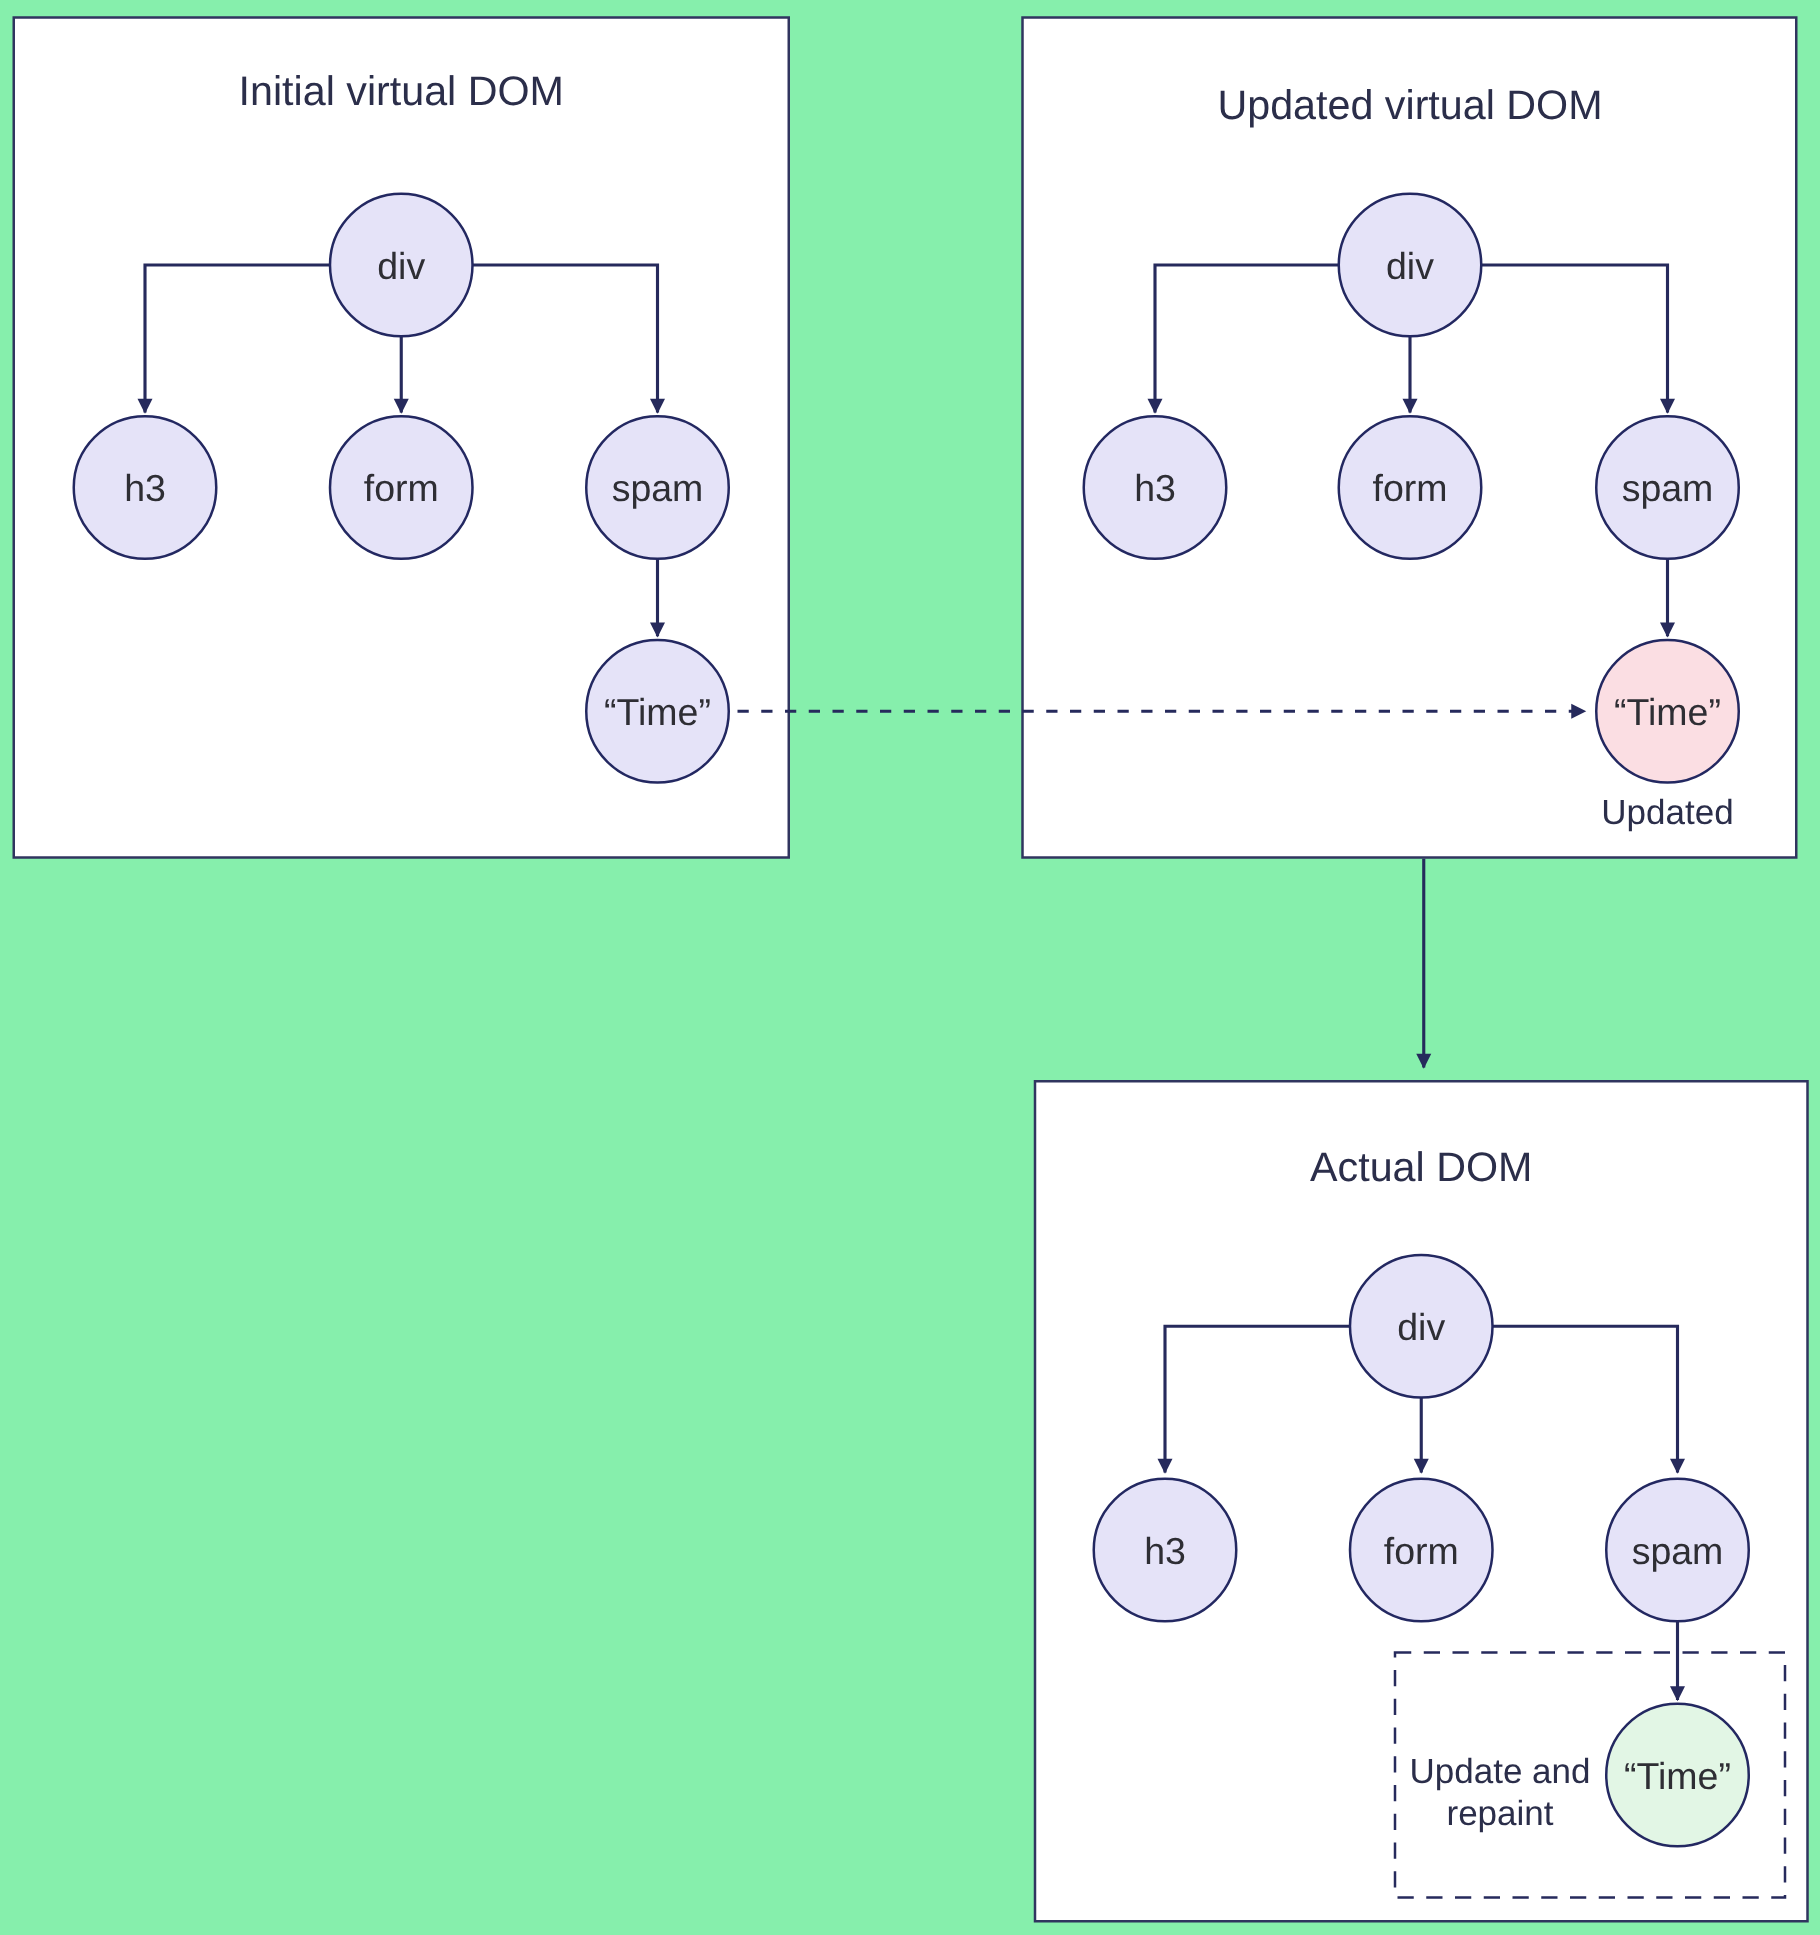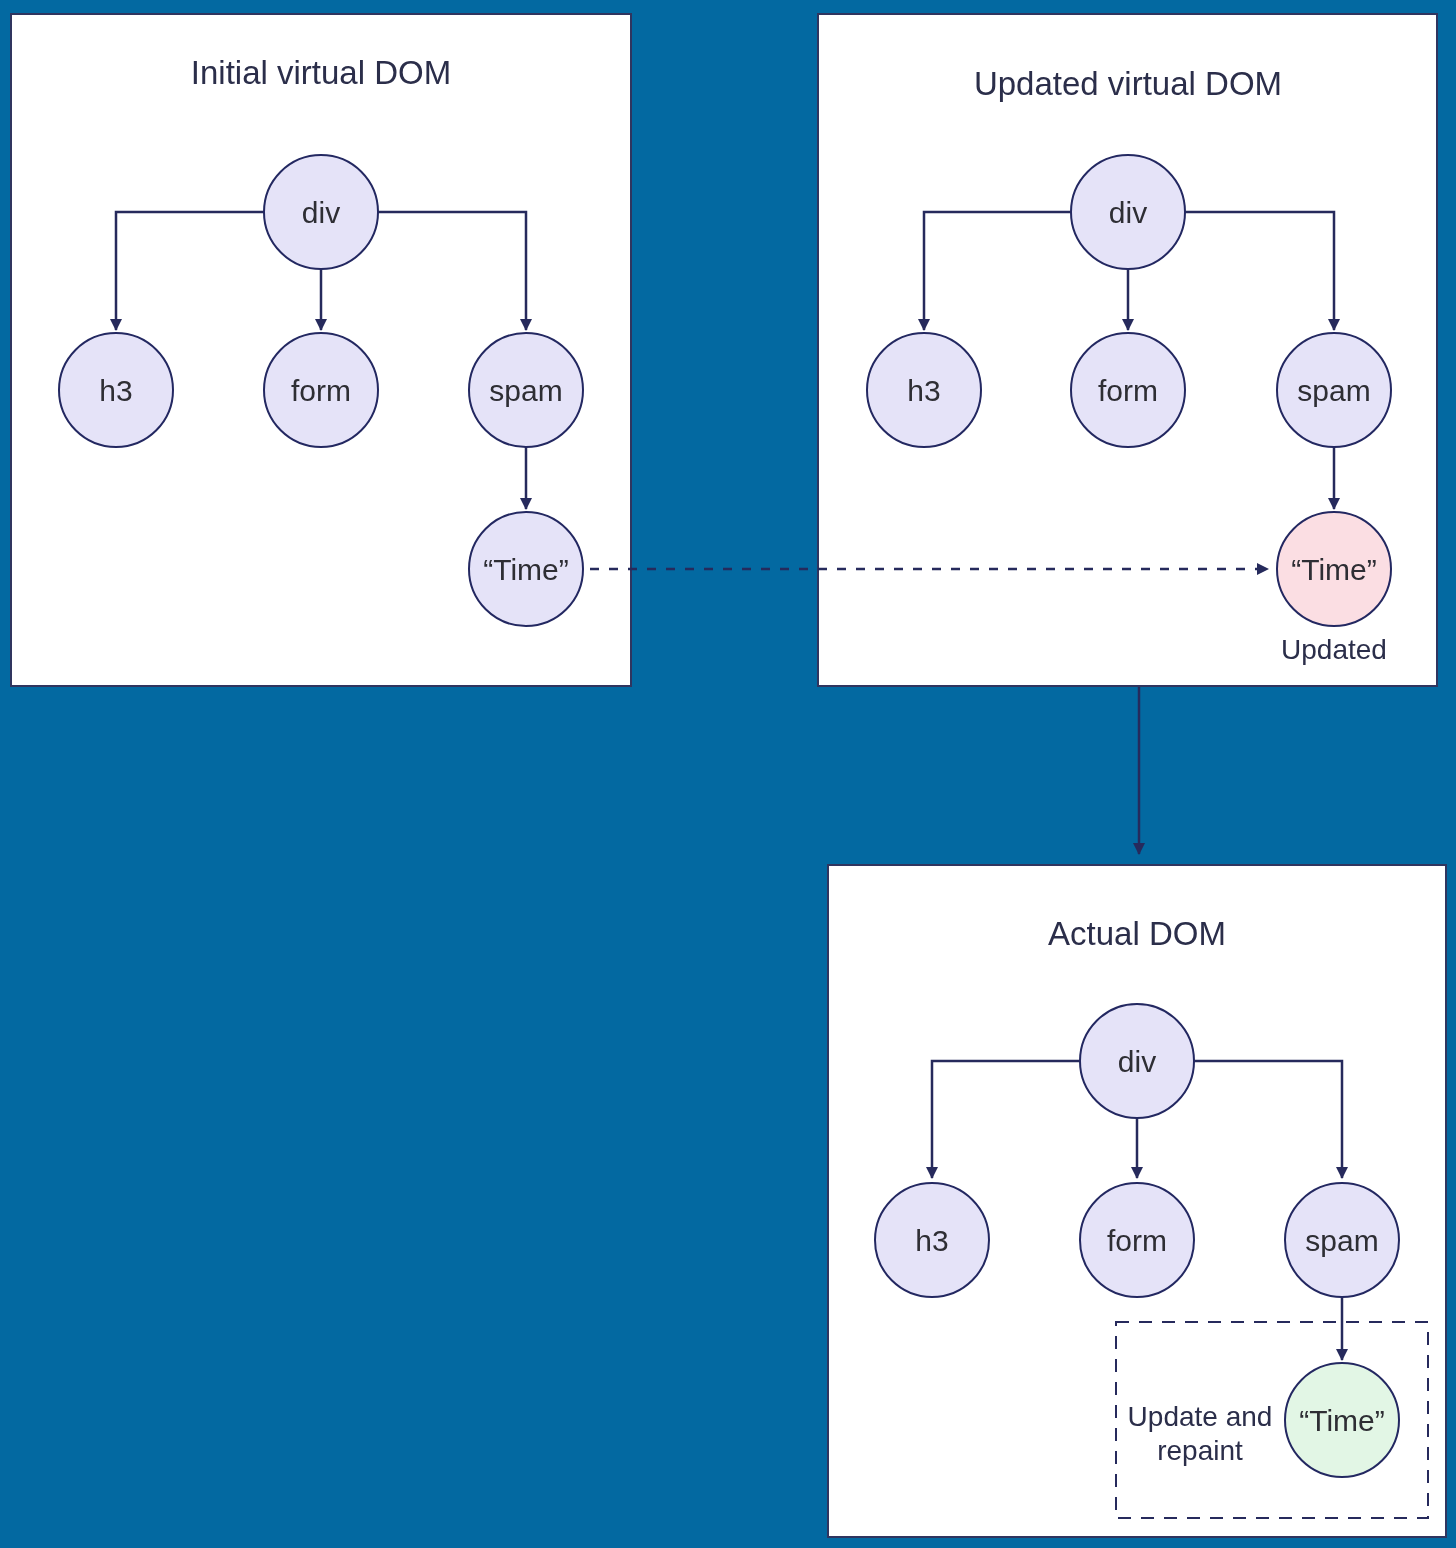--- a/index.html
+++ b/index.html
@@ -1,16 +1,16 @@
 <!DOCTYPE html>
 <html><head>
 <meta charset="utf-8">
 <style>
   html, body { margin: 0; padding: 0; background: #ffffff; }
-  .stage { position: relative; width: 1456px; height: 1548px; background: #0369a1; }
+  .stage { position: relative; width: 1456px; height: 1548px; background: #86efac; }
   svg { display: block; }
   text { font-family: "Liberation Sans", "DejaVu Sans", sans-serif; }
   .panel { fill: #ffffff; stroke: #30355f; stroke-width: 2; }
   .edge { fill: none; stroke: #262a5c; stroke-width: 2.5; }
   .edge-dashed { fill: none; stroke: #262a5c; stroke-width: 2.5; stroke-dasharray: 9 10; }
   .dashed-box { fill: none; stroke: #262a5c; stroke-width: 2; stroke-dasharray: 13 10; }
   .node { stroke: #232861; stroke-width: 2; }
   .title { font-size: 33px; fill: #2b2e4a; text-anchor: middle; }
   .nlabel { font-size: 30px; fill: #2e2e34; text-anchor: middle; }
   .caption { font-size: 28px; fill: #2b2e4a; text-anchor: middle; }

